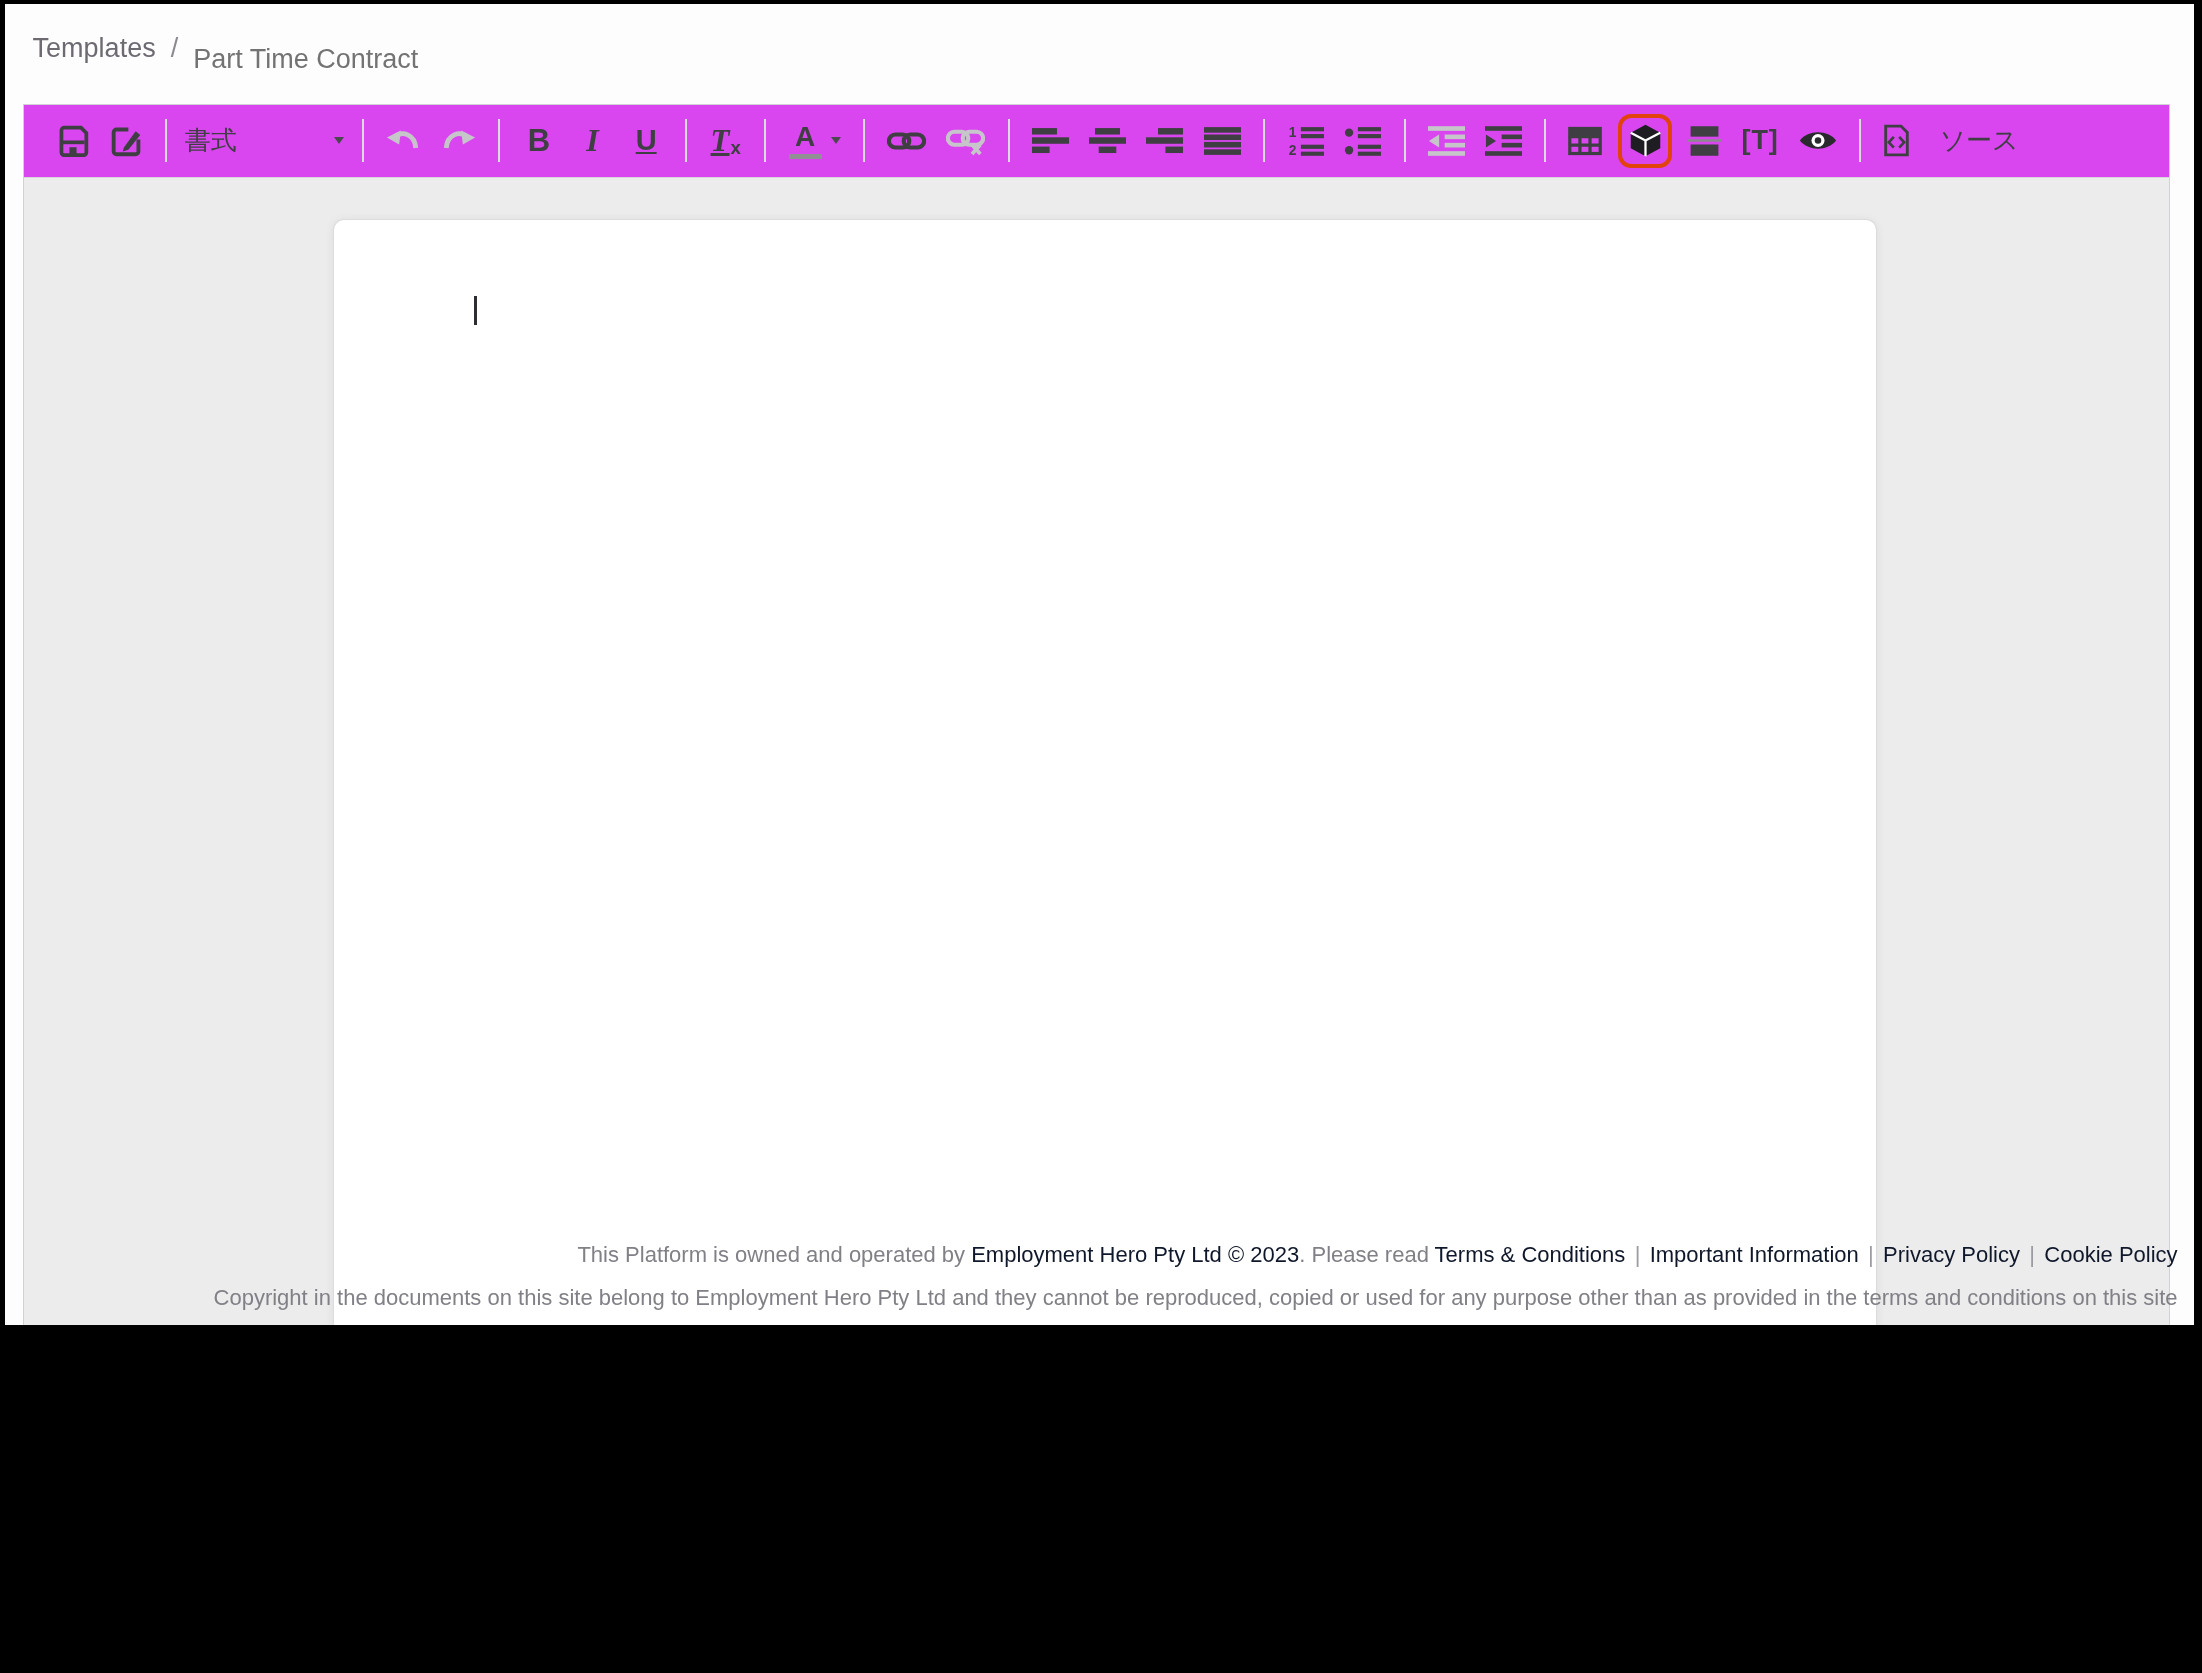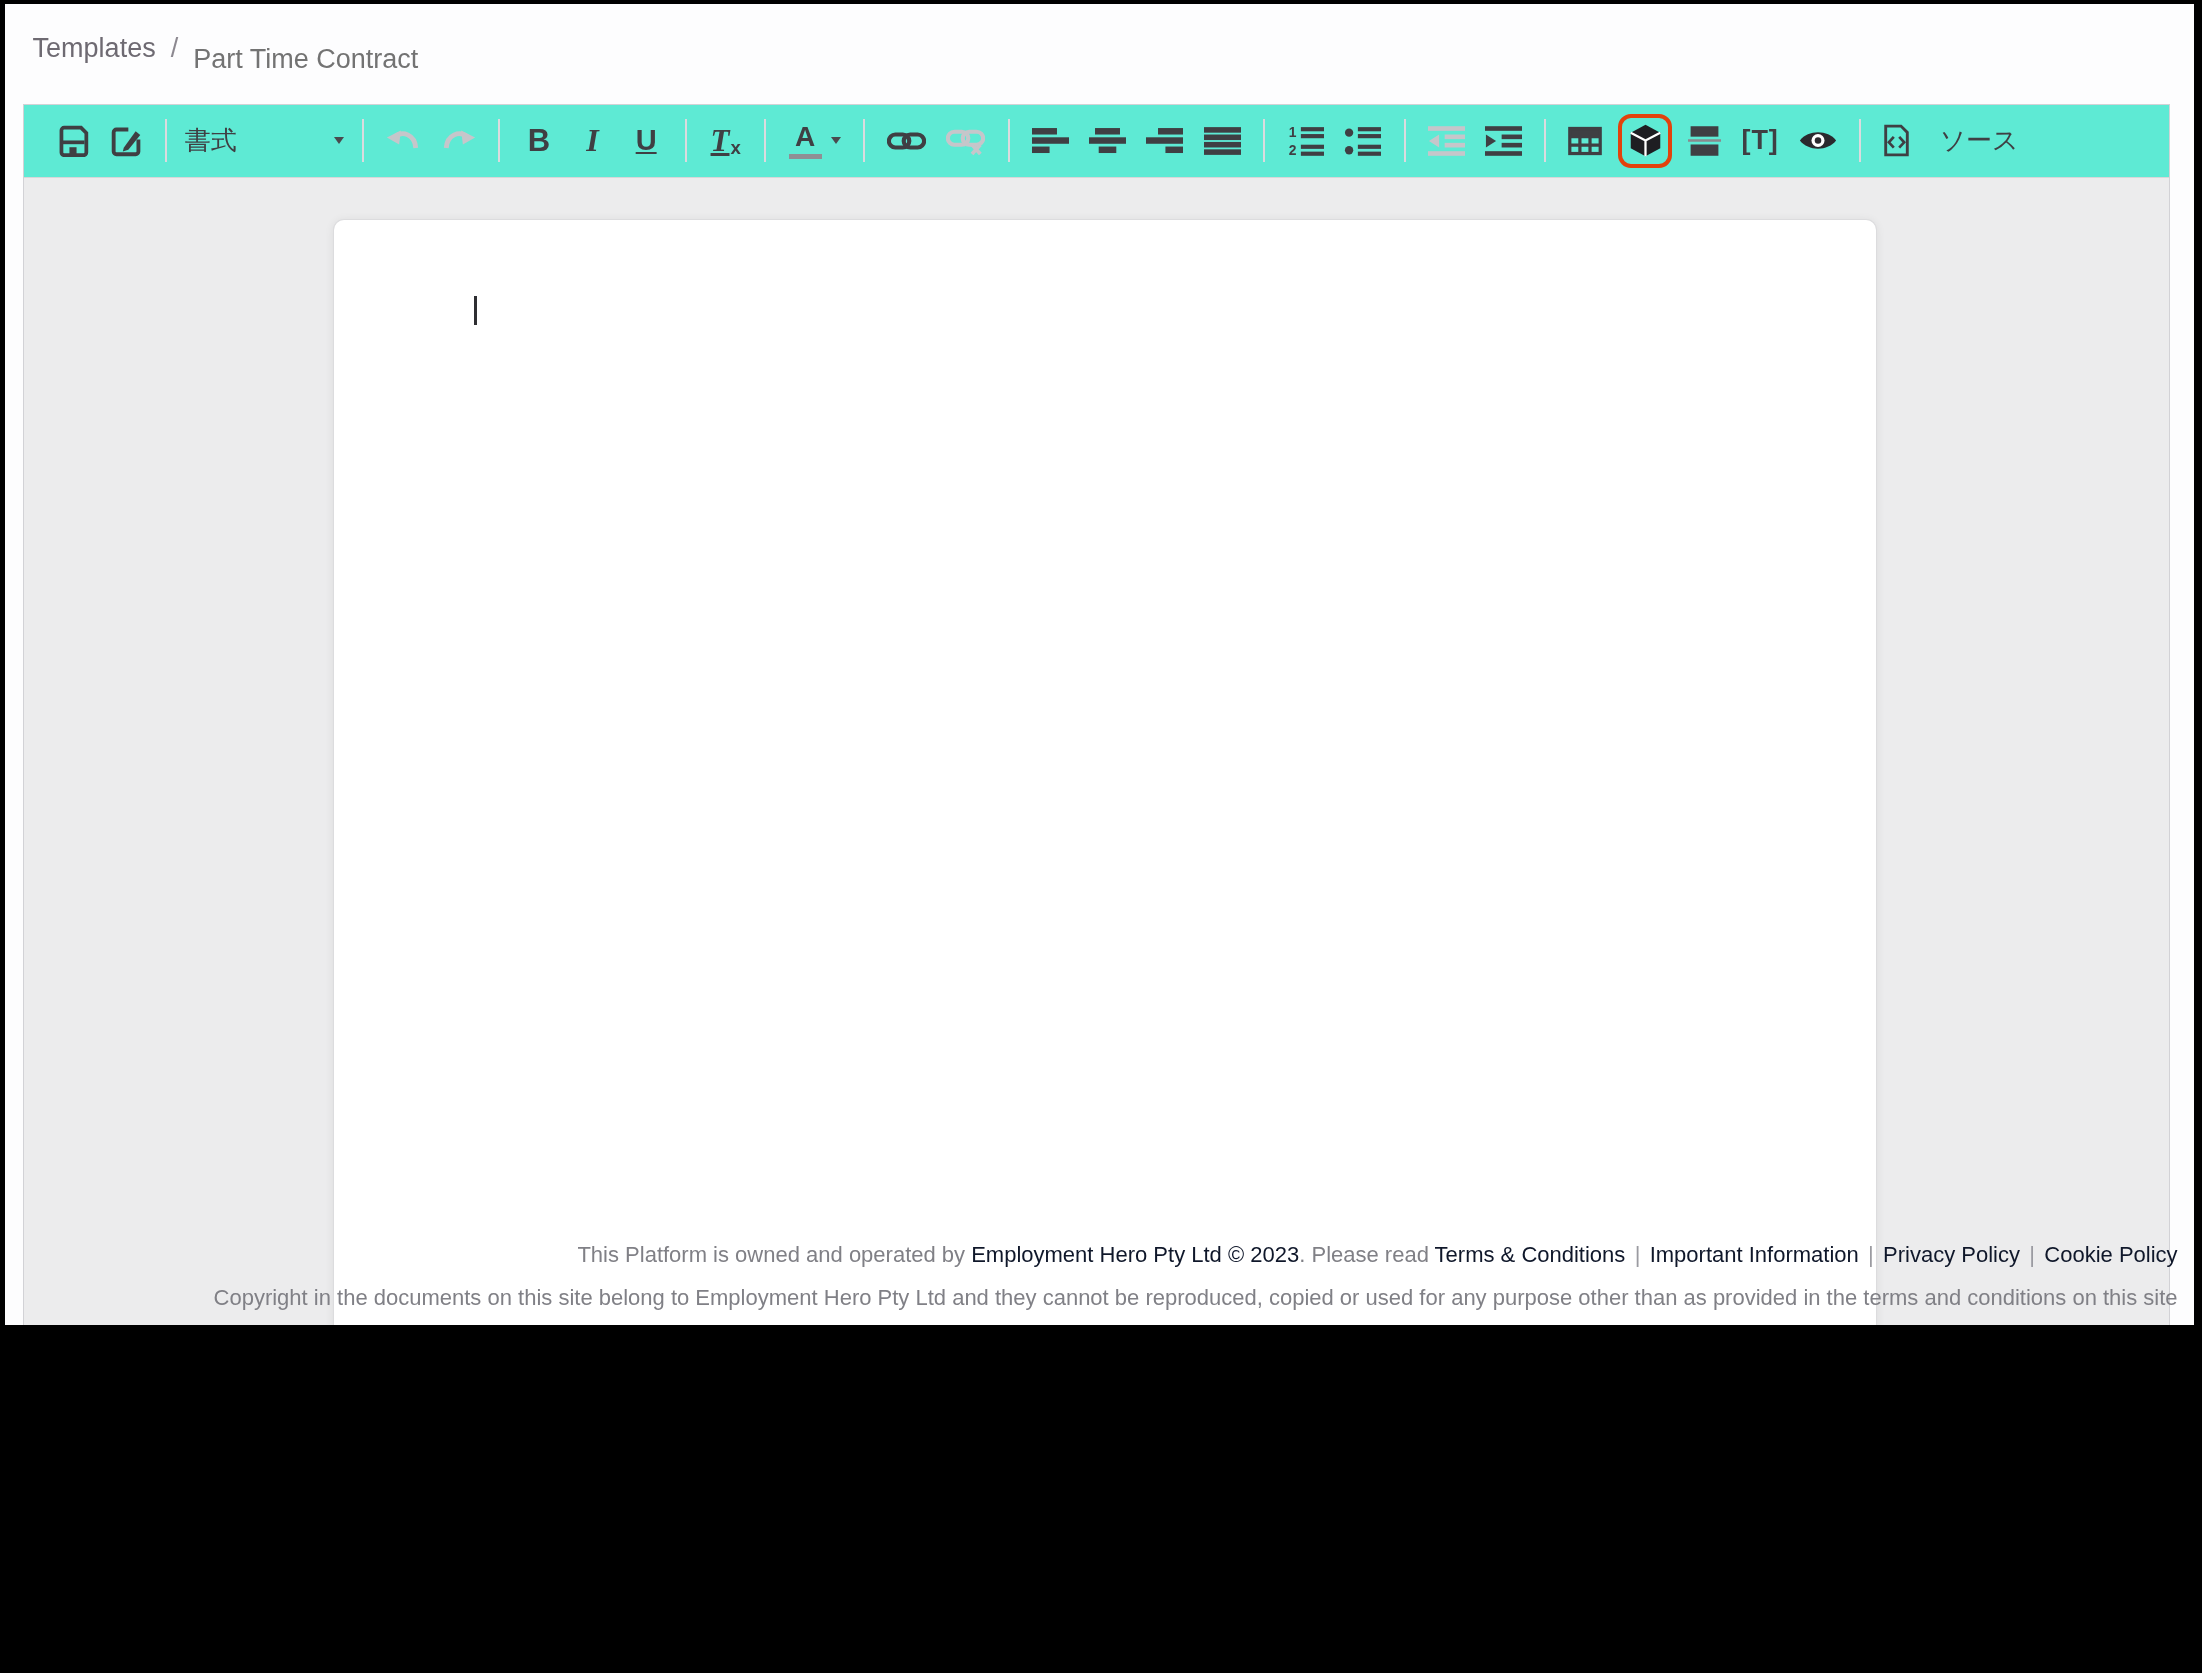--- a/index.html
+++ b/index.html
@@ -19,21 +19,21 @@
   .header-right { position:absolute; right:15px; top:13px; height:54px; display:flex; align-items:center; gap:20.4px; }
   .autosave-label { font-size:27px; color:#1C1C21; }
   .toggle { width:78px; height:40px; border-radius:20.4px; background:#D8D7DC; position:relative; cursor:pointer; flex:none; }
   .toggle-knob { position:absolute; left:4.6px; top:3.7px; width:32px; height:32px; border-radius:50%;
                  background:#fff; box-shadow:0 0.9px 2.8px rgba(0,0,0,.25); }
   .btn-primary { height:52px; border:none; border-radius:26px; background:#7B2FF2; color:#fff;
                  font-size:27px; padding:0 32px; cursor:pointer; font-family:inherit; }
 
   
   .editor { position:absolute; left:18.6px; top:100px; width:2147px; height:1408px;
-            border:1.9px solid #D2D2D6; background:#5eead4; display:flex; flex-direction:column; }
+            border:1.9px solid #D2D2D6; background:#d946ef; display:flex; flex-direction:column; }
   .toolbar { height:73px; flex:none; border-bottom:1.9px solid #D7D7D9; display:flex; align-items:center;
              padding-left:22px; overflow:hidden; }
   .sep { width:1.9px; height:43px; background:#DBDBDE; margin:0 12px; flex:none; }
   .tb  { min-width:37px; height:54px; display:flex; align-items:center; justify-content:center;
          background:none; border:none; padding:0 1.9px; margin:0 8.3px; cursor:pointer; flex:none; font-family:inherit; }
   .tb.dis { cursor:default; }
   .ic { display:block; }
 
   .glyph-b { font-size:31px; font-weight:bold; color:#3F3F43; }
   .glyph-i { font-size:32px; font-weight:bold; font-style:italic; color:#3F3F43; font-family:"Liberation Serif", serif; }

